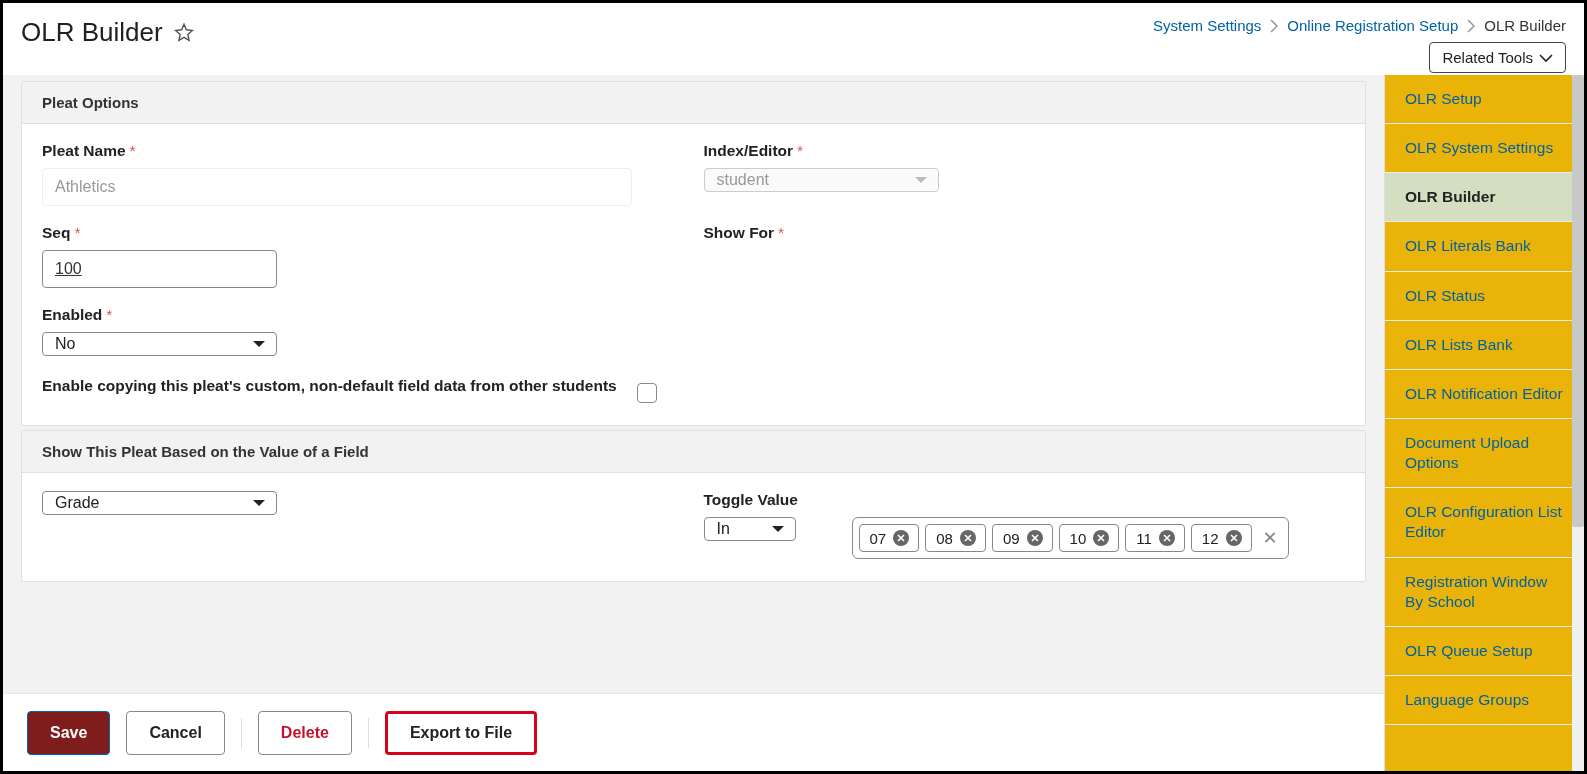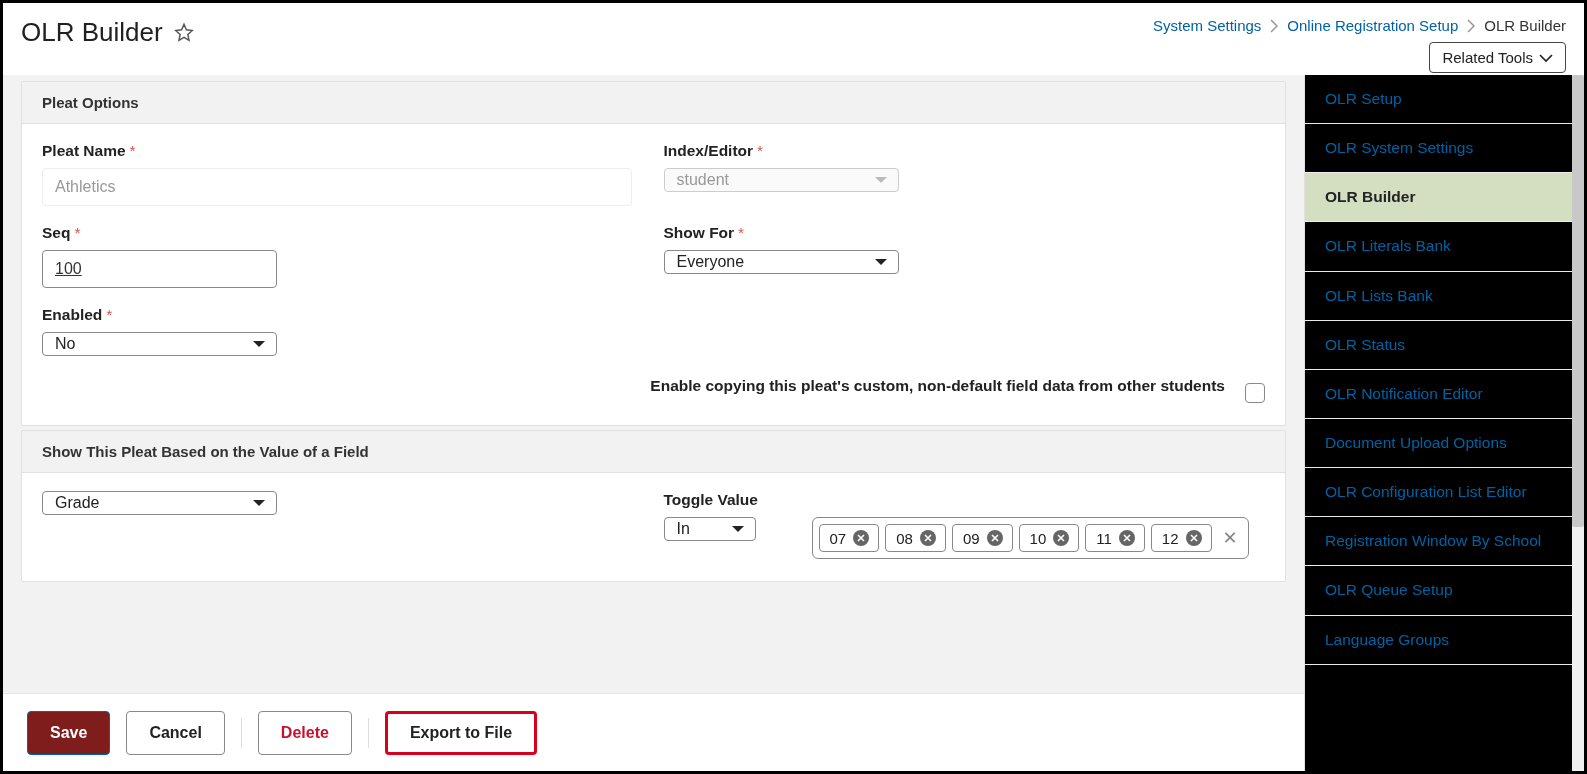--- a/index.html
+++ b/index.html
@@ -104,21 +104,20 @@
     font-size: 15px;
     color: #333;
   }
   .panel-body {
     padding: 18px 20px 22px 20px;
   }
   .form-row {
     display: flex;
     gap: 20px;
     margin-bottom: 18px;
-    justify-content: flex-end;
   }
   .form-col {
     flex: 1;
   }
   .form-col-fixed {
     width: 610px;
   }
   .label {
     font-weight: 700;
     font-size: 15.5px;
@@ -226,23 +225,23 @@
     color: #222;
     font-weight: 600;
     display: inline-flex;
     align-items: center;
   }
   .btn-primary { background: #7f1d1d; border-color: #0066b3; color: #fff; }
   .btn-danger { color: #c8102e; }
   .btn-highlight { border: 3px solid #d9001b; }
   .vdiv { width: 1px; height: 30px; background: #ddd; }
   .side-nav {
-    width: 280px;
+    width: 200px;
     border-left: 1px solid #e0e0e0;
-    background: #000000;
+    background: #eab308;
     overflow-y: auto;
     position: relative;
   }
   .side-nav-inner { padding-bottom: 10px; }
   .nav-item {
     display: block;
     padding: 14px 20px;
     border-bottom: 1px solid #ececec;
     color: #0062a3;
     text-decoration: none;
@@ -353,28 +352,20 @@
               <div class="form-col form-col-fixed">
                 <label class="label">
                   <span>Seq</span><span class="req">*</span>
                 </label>
                 <input class="text-input text-input-sm" style="border-color: rgb(136, 136, 136); text-decoration: underline;" value="100">
               </div>
               <div class="form-col">
                 <label class="label">
                   <span>Show For</span><span class="req">*</span>
                 </label>
-                <div class="select-wrap">
-                  <span class="select-label">Everyone</span>
-                  <span class="select-caret">
-                    <svg width="14" height="10">
-                        <path d="M1 2 7 8 13 2 Z" fill="#222"></path>
-                      </svg>
-                  </span>
-                </div>
               </div>
             </div>
 
             <div class="form-row">
               <div class="form-col">
                 <label class="label">
                   <span>Enabled</span><span class="req">*</span>
                 </label>
                 <div class="select-wrap">
                   <span class="select-label">No</span>
@@ -499,22 +490,22 @@
       </div>
 
     </div>
 
     <div class="side-nav">
       <div class="side-nav-inner" id="sidenav-list">
           <a class="nav-item">OLR Setup</a>
           <a class="nav-item">OLR System Settings</a>
           <a class="nav-item active">OLR Builder</a>
           <a class="nav-item">OLR Literals Bank</a>
+          <a class="nav-item">OLR Status</a>
           <a class="nav-item">OLR Lists Bank</a>
-          <a class="nav-item">OLR Status</a>
           <a class="nav-item">OLR Notification Editor</a>
           <a class="nav-item">Document Upload Options</a>
           <a class="nav-item">OLR Configuration List Editor</a>
           <a class="nav-item">Registration Window By School</a>
           <a class="nav-item">OLR Queue Setup</a>
           <a class="nav-item">Language Groups</a>
         </div>
       <div class="scrollbar-fake">
         <div class="scrollbar-thumb"></div>
       </div>

